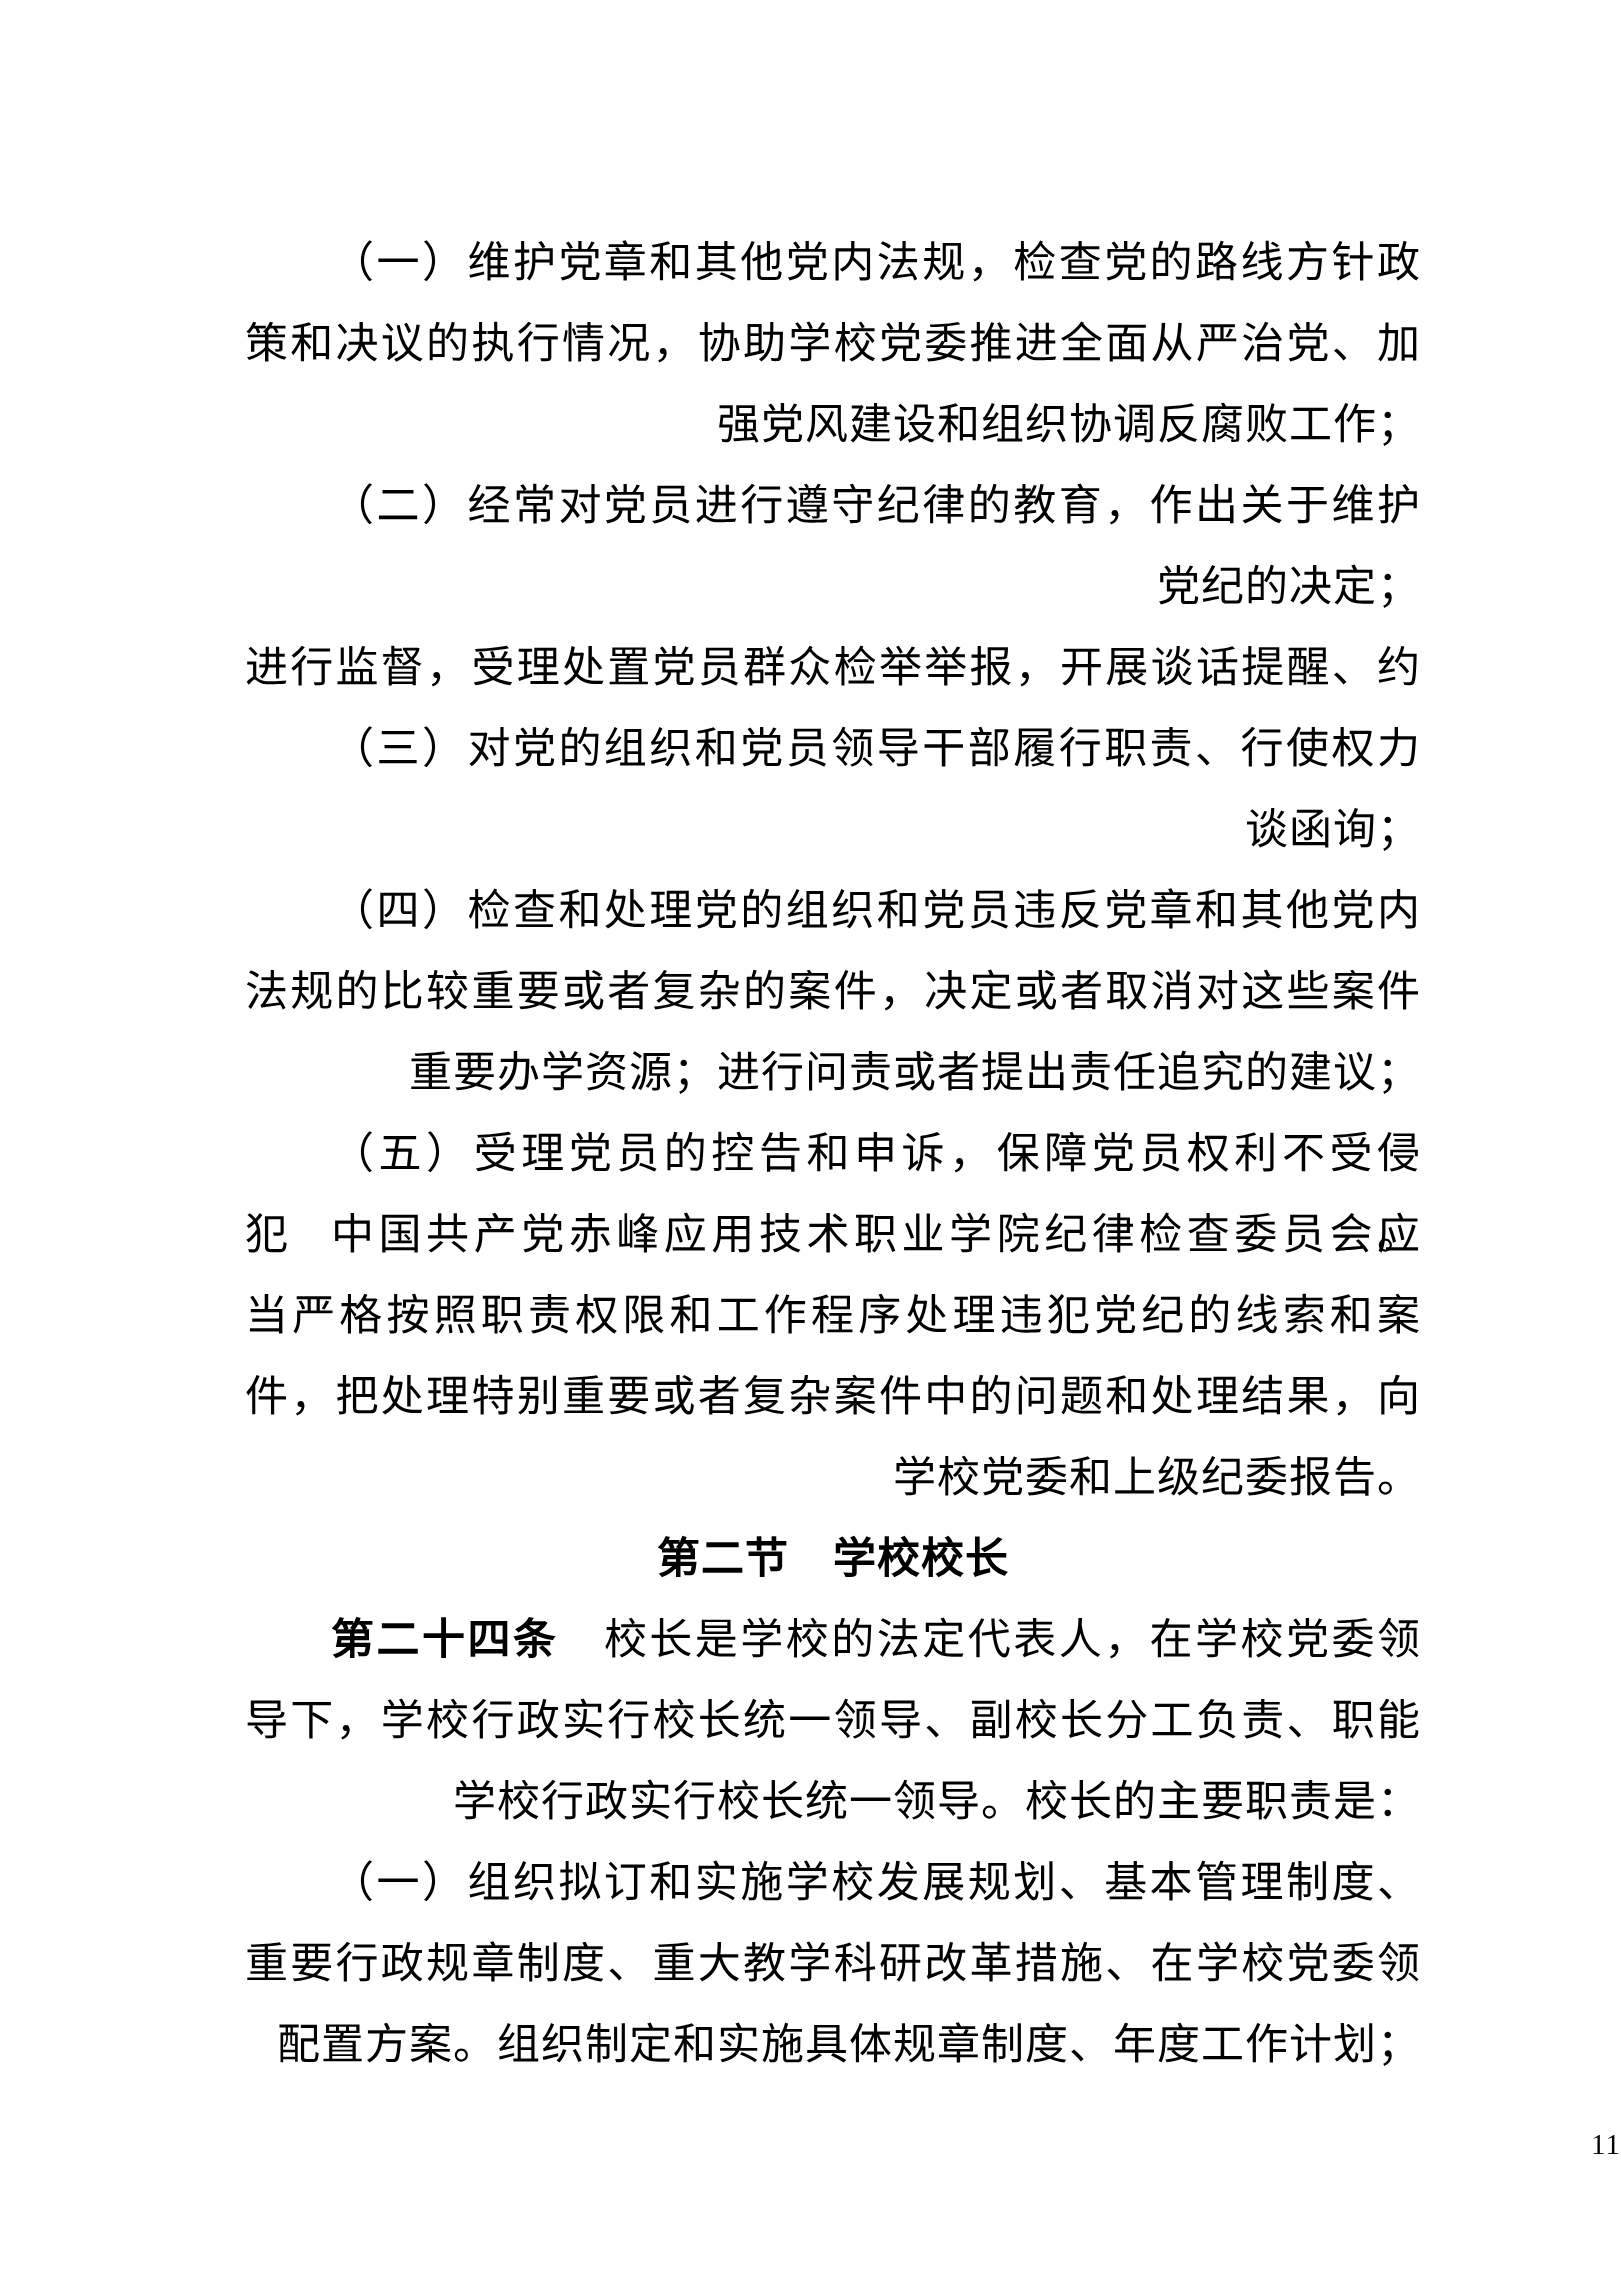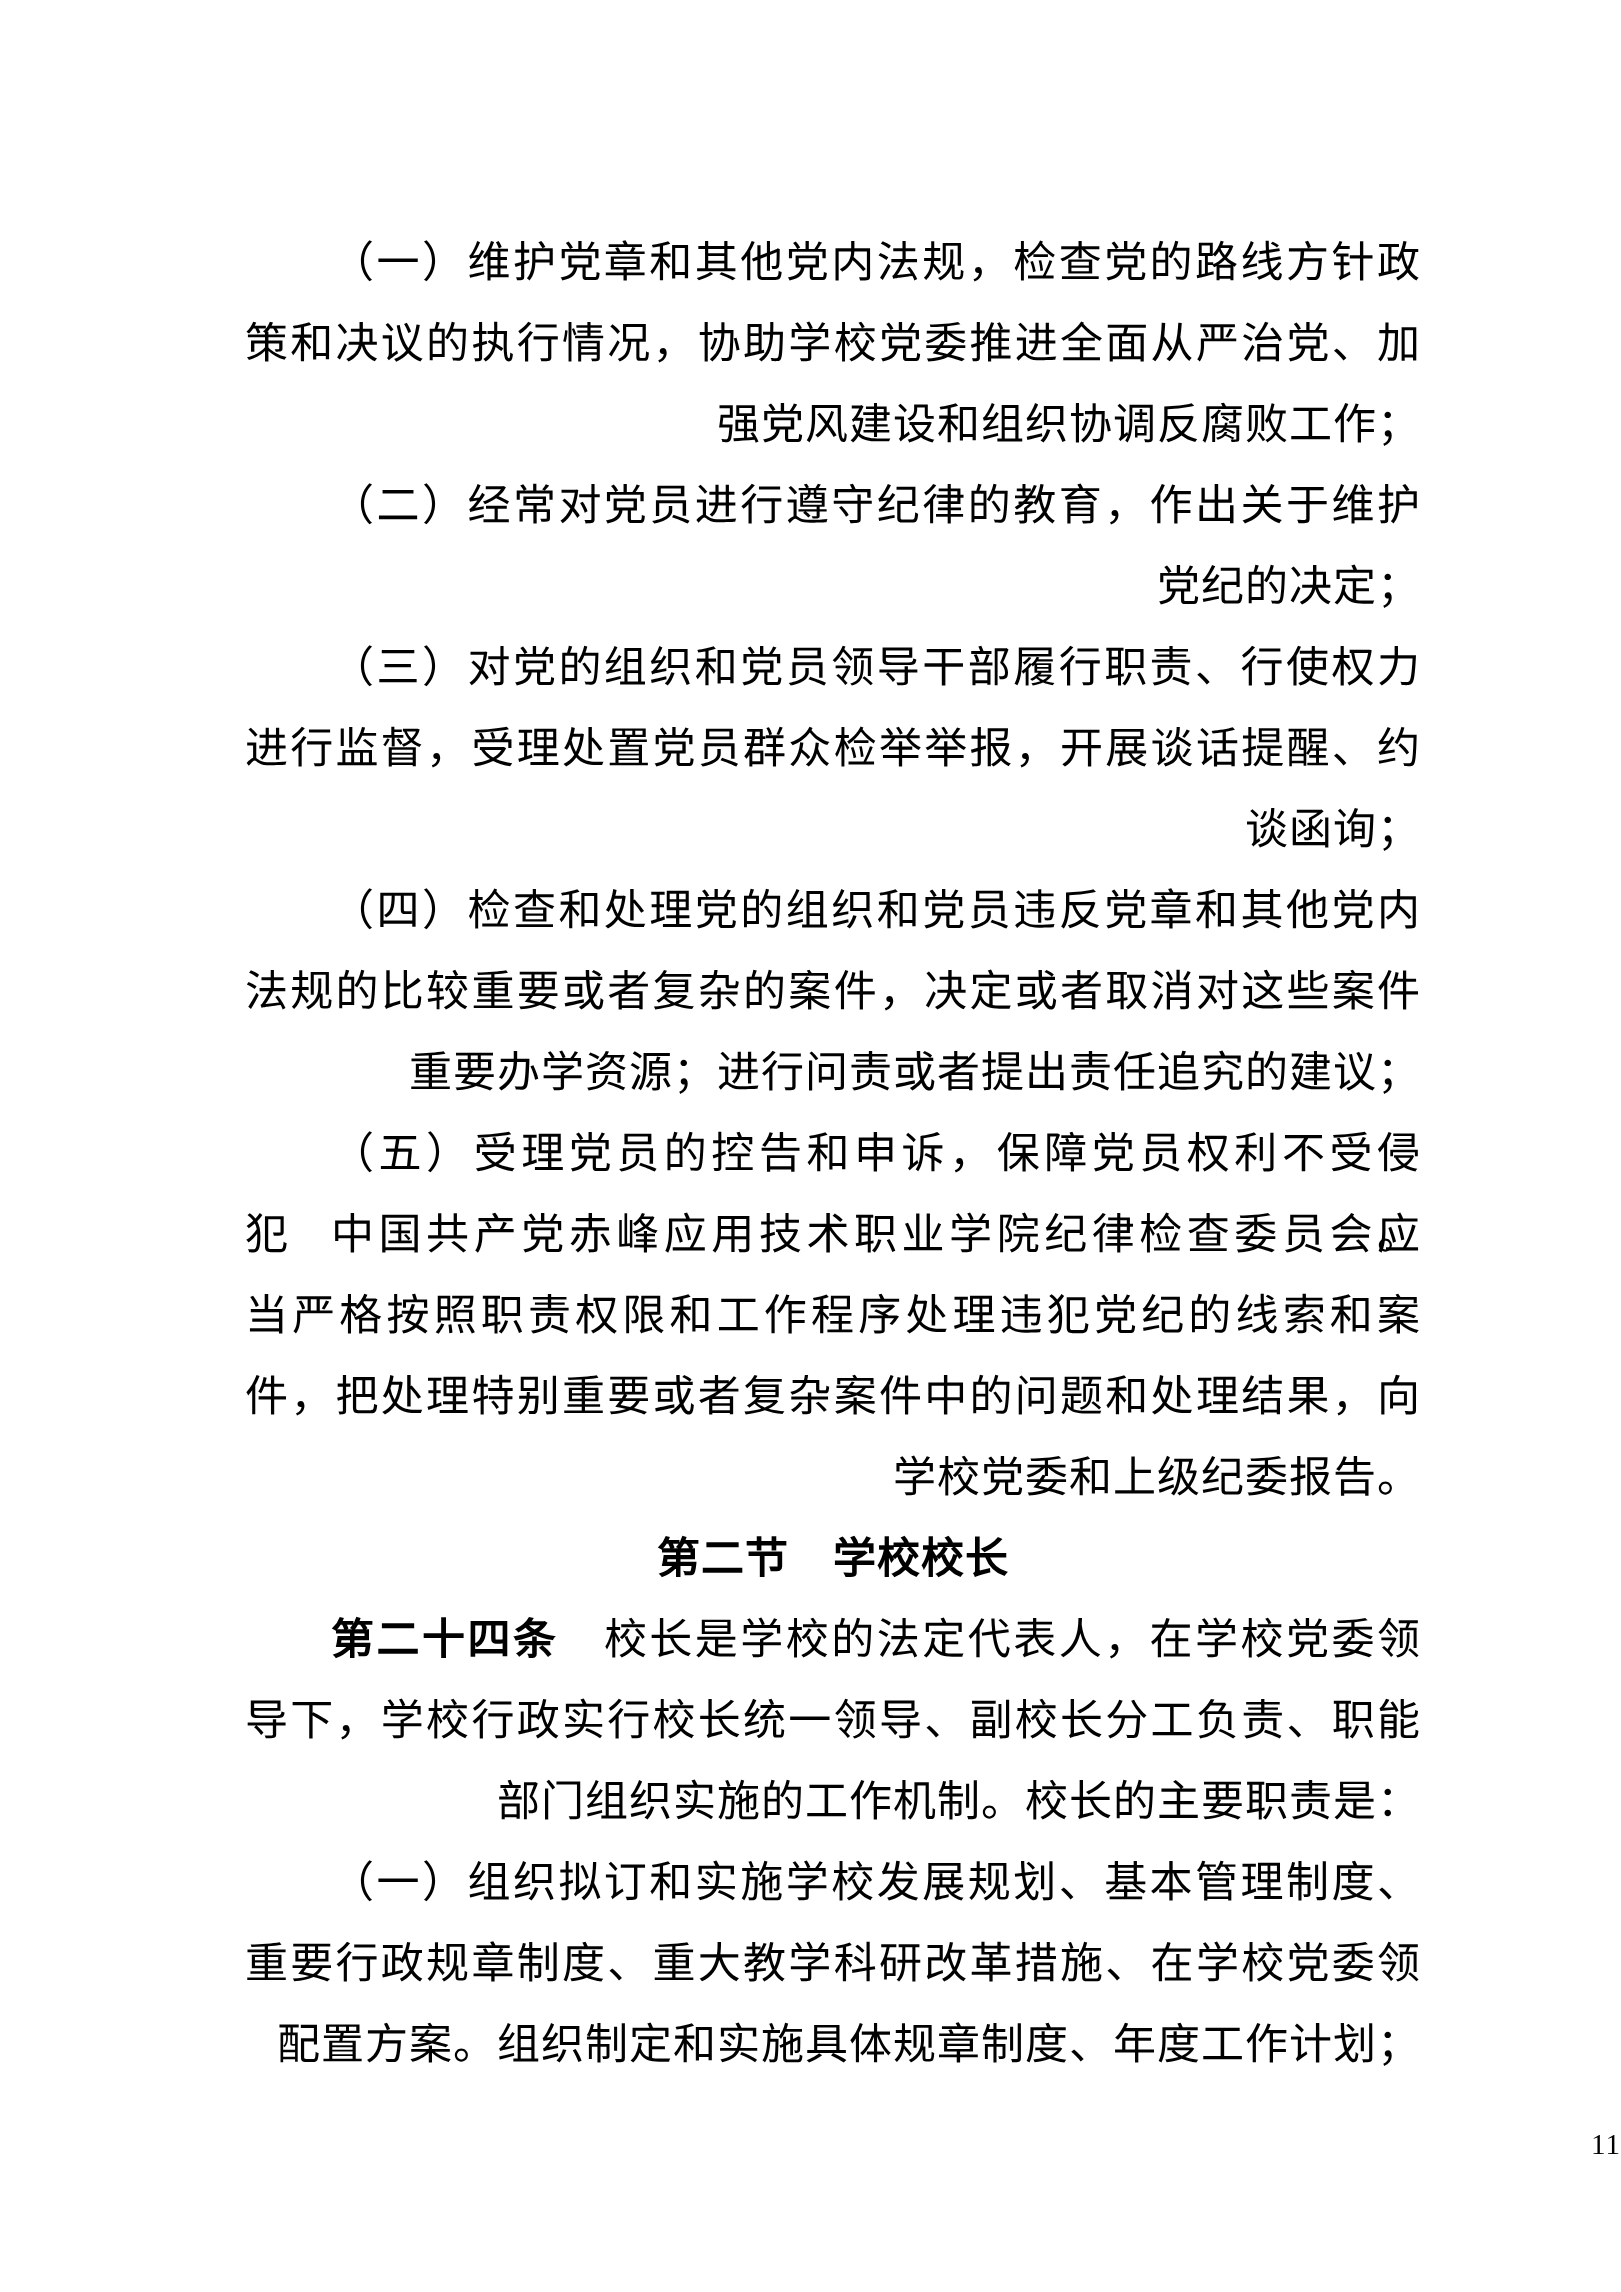--- a/index.html
+++ b/index.html
@@ -54,34 +54,34 @@
 </head>
 <body style="background: rgb(255, 255, 255);">
 
 <div class="page" style="background: rgb(255, 255, 255); color: rgb(0, 0, 0);">
   <div class="doc-body">
       <div class="line indent stretch"><span>（一）维护党章和其他党内法规，检查党的路线方针政</span></div>
       <div class="line stretch"><span>策和决议的执行情况，协助学校党委推进全面从严治党、加</span></div>
       <div class="line"><span>强党风建设和组织协调反腐败工作；</span></div>
       <div class="line indent stretch"><span>（二）经常对党员进行遵守纪律的教育，作出关于维护</span></div>
       <div class="line"><span>党纪的决定；</span></div>
+      <div class="line stretch"><span>进行监督，受理处置党员群众检举举报，开展谈话提醒、约</span></div>
       <div class="line indent stretch"><span>（三）对党的组织和党员领导干部履行职责、行使权力</span></div>
-      <div class="line stretch"><span>进行监督，受理处置党员群众检举举报，开展谈话提醒、约</span></div>
       <div class="line"><span>谈函询；</span></div>
       <div class="line indent stretch"><span>（四）检查和处理党的组织和党员违反党章和其他党内</span></div>
       <div class="line stretch"><span>法规的比较重要或者复杂的案件，决定或者取消对这些案件</span></div>
       <div class="line"><span>重要办学资源；进行问责或者提出责任追究的建议；</span></div>
       <div class="line indent stretch"><span>（五）受理党员的控告和申诉，保障党员权利不受侵犯。</span></div>
       <div class="line indent stretch"><span>中国共产党赤峰应用技术职业学院纪律检查委员会应</span></div>
       <div class="line stretch"><span>当严格按照职责权限和工作程序处理违犯党纪的线索和案</span></div>
       <div class="line stretch"><span>件，把处理特别重要或者复杂案件中的问题和处理结果，向</span></div>
       <div class="line"><span>学校党委和上级纪委报告。</span></div>
       <div class="line heading"><span>第二节　学校校长</span></div>
       <div class="line indent stretch"><span class="bold">第二十四条</span><span>　校长是学校的法定代表人，在学校党委领</span></div>
       <div class="line stretch"><span>导下，学校行政实行校长统一领导、副校长分工负责、职能</span></div>
-      <div class="line"><span>部门组织实施的工作机制。校长的主要职责是：</span></div>
+      <div class="line"><span>学校行政实行校长统一领导。校长的主要职责是：</span></div>
       <div class="line indent stretch"><span>（一）组织拟订和实施学校发展规划、基本管理制度、</span></div>
       <div class="line stretch"><span>重要行政规章制度、重大教学科研改革措施、在学校党委领</span></div>
       <div class="line"><span>配置方案。组织制定和实施具体规章制度、年度工作计划；</span></div>
     </div>
   <div class="page-number">11</div>
 </div>
 
 
 </body></html>

